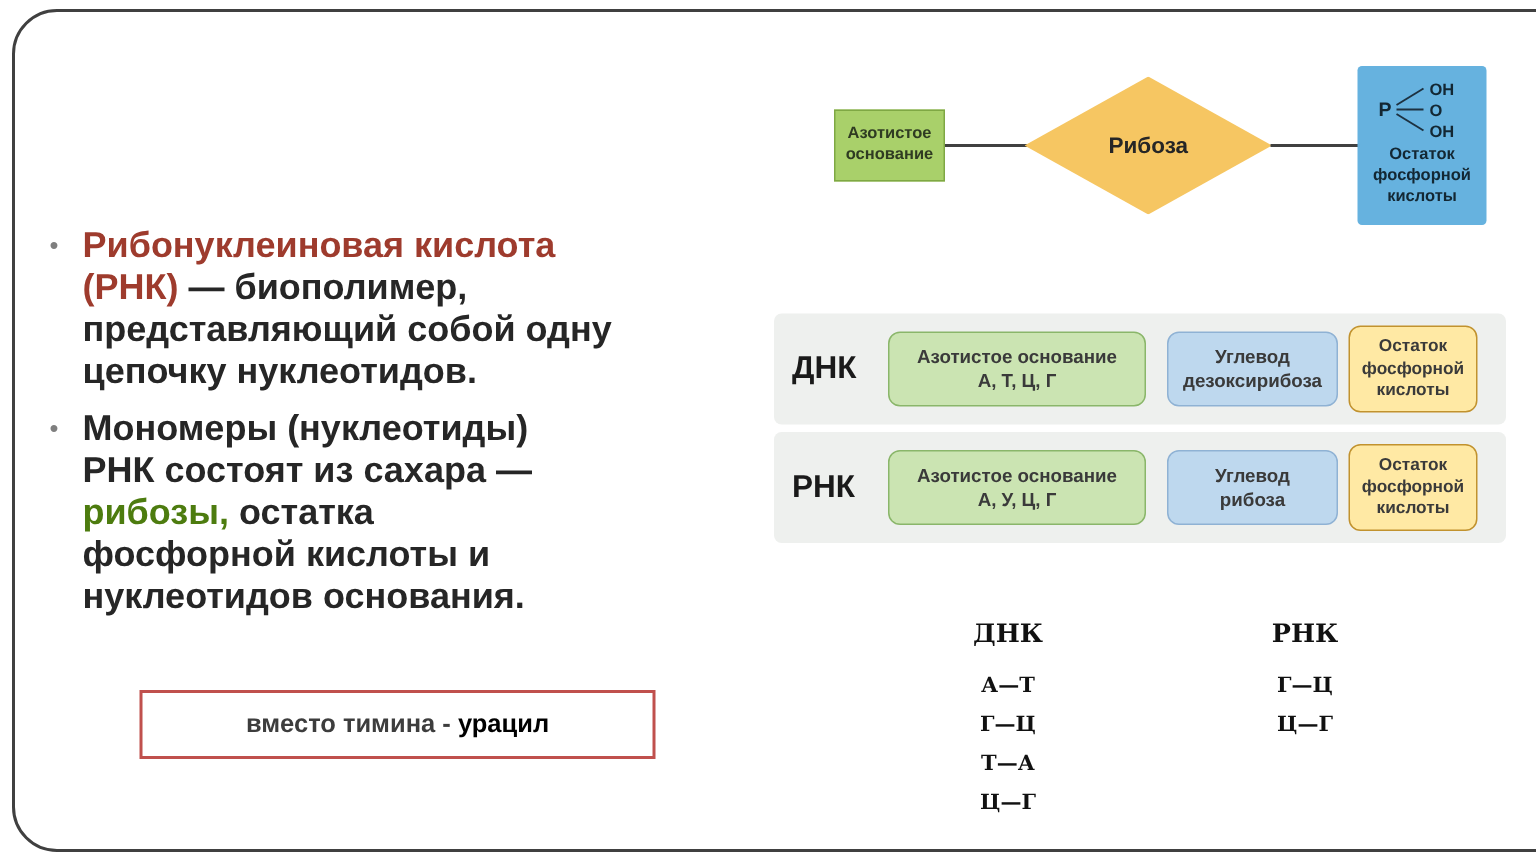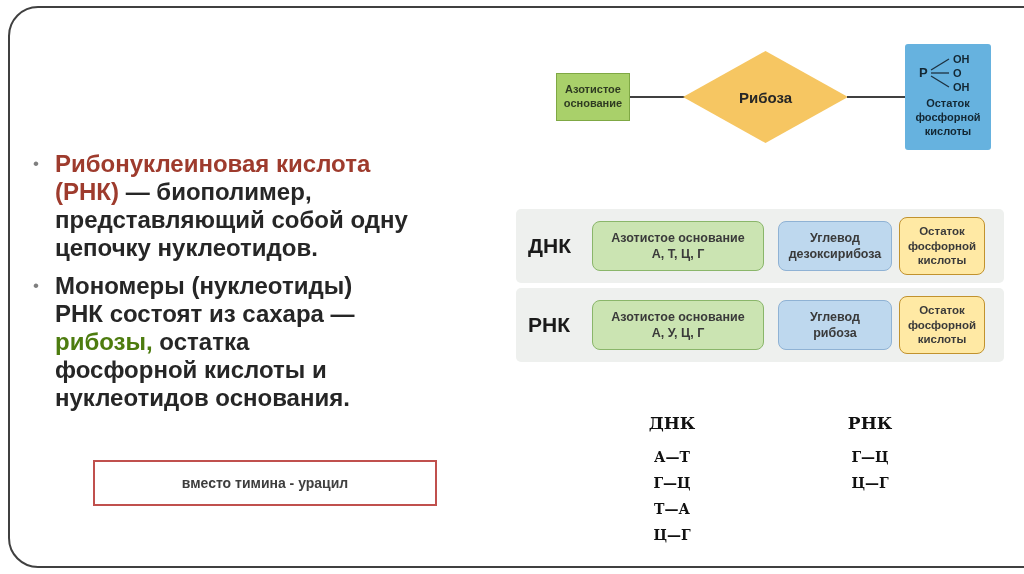--- a/index.html
+++ b/index.html
@@ -21,23 +21,23 @@
   .bt1 { width:356px; }
   .bt2 { width:312px; }
   .red   { color:#9e3b2d; }
   .green { color:#4d7c0f; }
 
   
   .note-box {
     position:absolute; left:93px; top:460px; width:340px; height:42px;
     border:2px solid #c0504d; background:#ffffff;
     display:flex; align-items:center; justify-content:center;
-    font-size:14px; font-weight:bold; color:#3d3d3d; white-space:pre;
+    font-size:17px; font-weight:bold; color:#3d3d3d; white-space:pre;
   }
-  .note-red { color:#404040; }
+  .note-red { color:#000000; }
 
   
   .tg-base {
     position:absolute; left:556px; top:73px; width:74px; height:48px;
     background:#a9d06a; border:1px solid #7fa844; box-sizing:border-box;
     display:flex; align-items:center; justify-content:center; text-align:center;
     font-size:11px; font-weight:600; color:#2f3b22; padding:2px; line-height:1.25;
   }
   .conn { position:absolute; height:2px; background:#404040; top:96px; }
   .c1 { left:630px; width:55px; }

